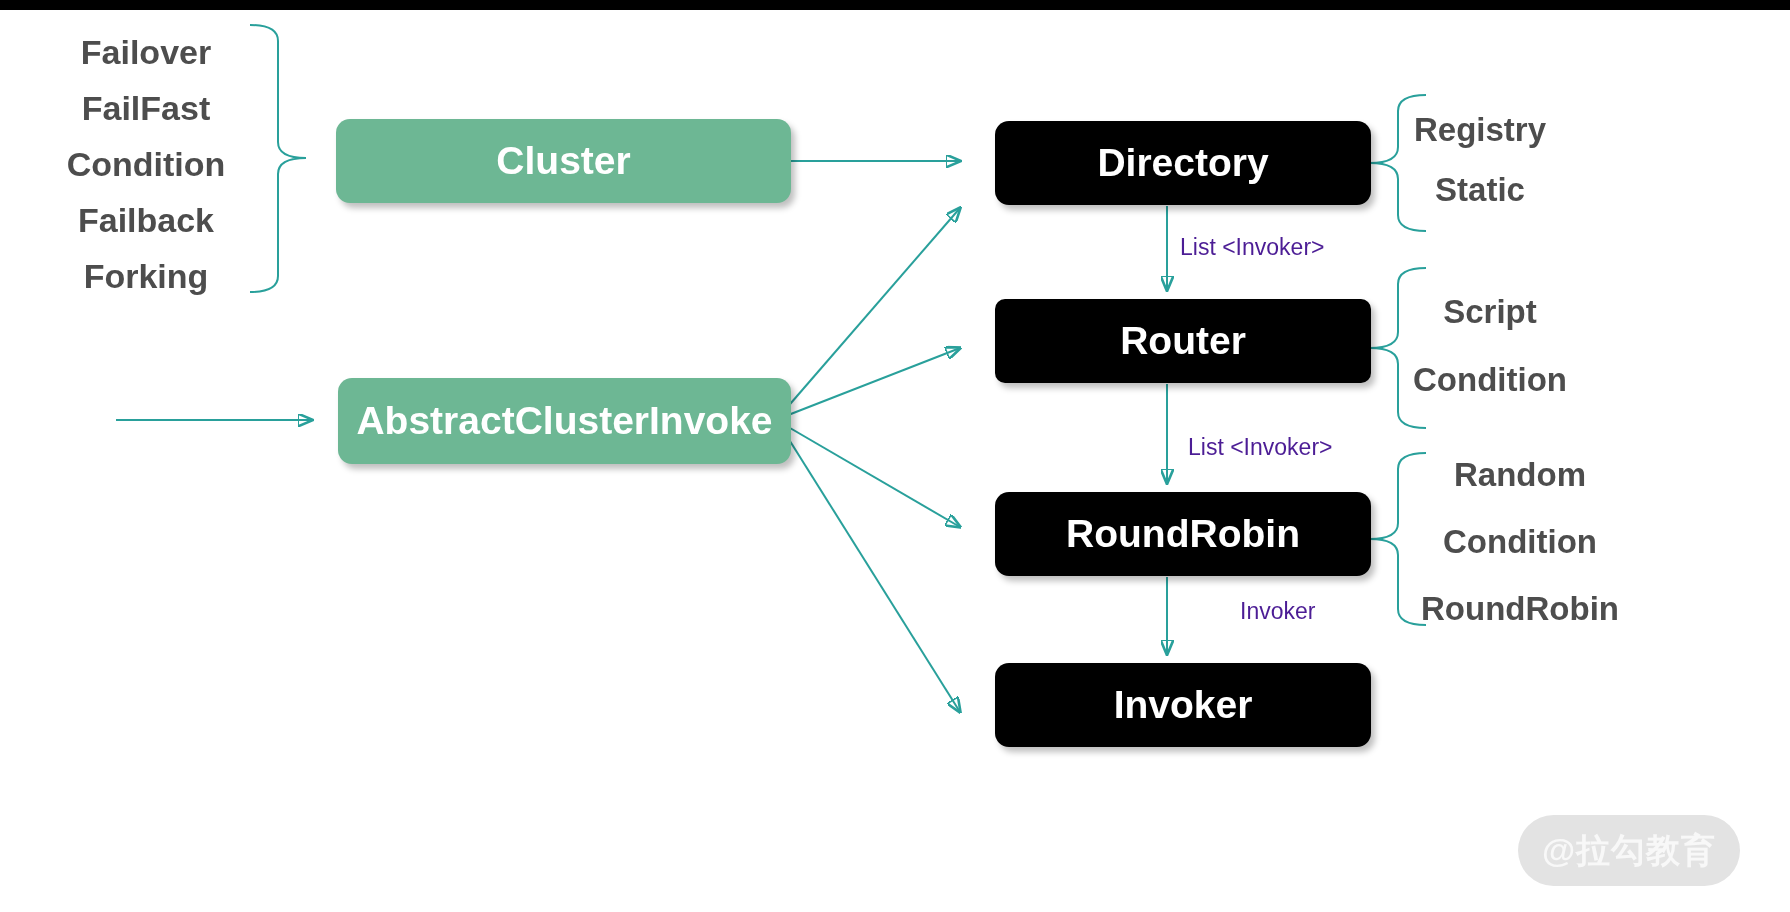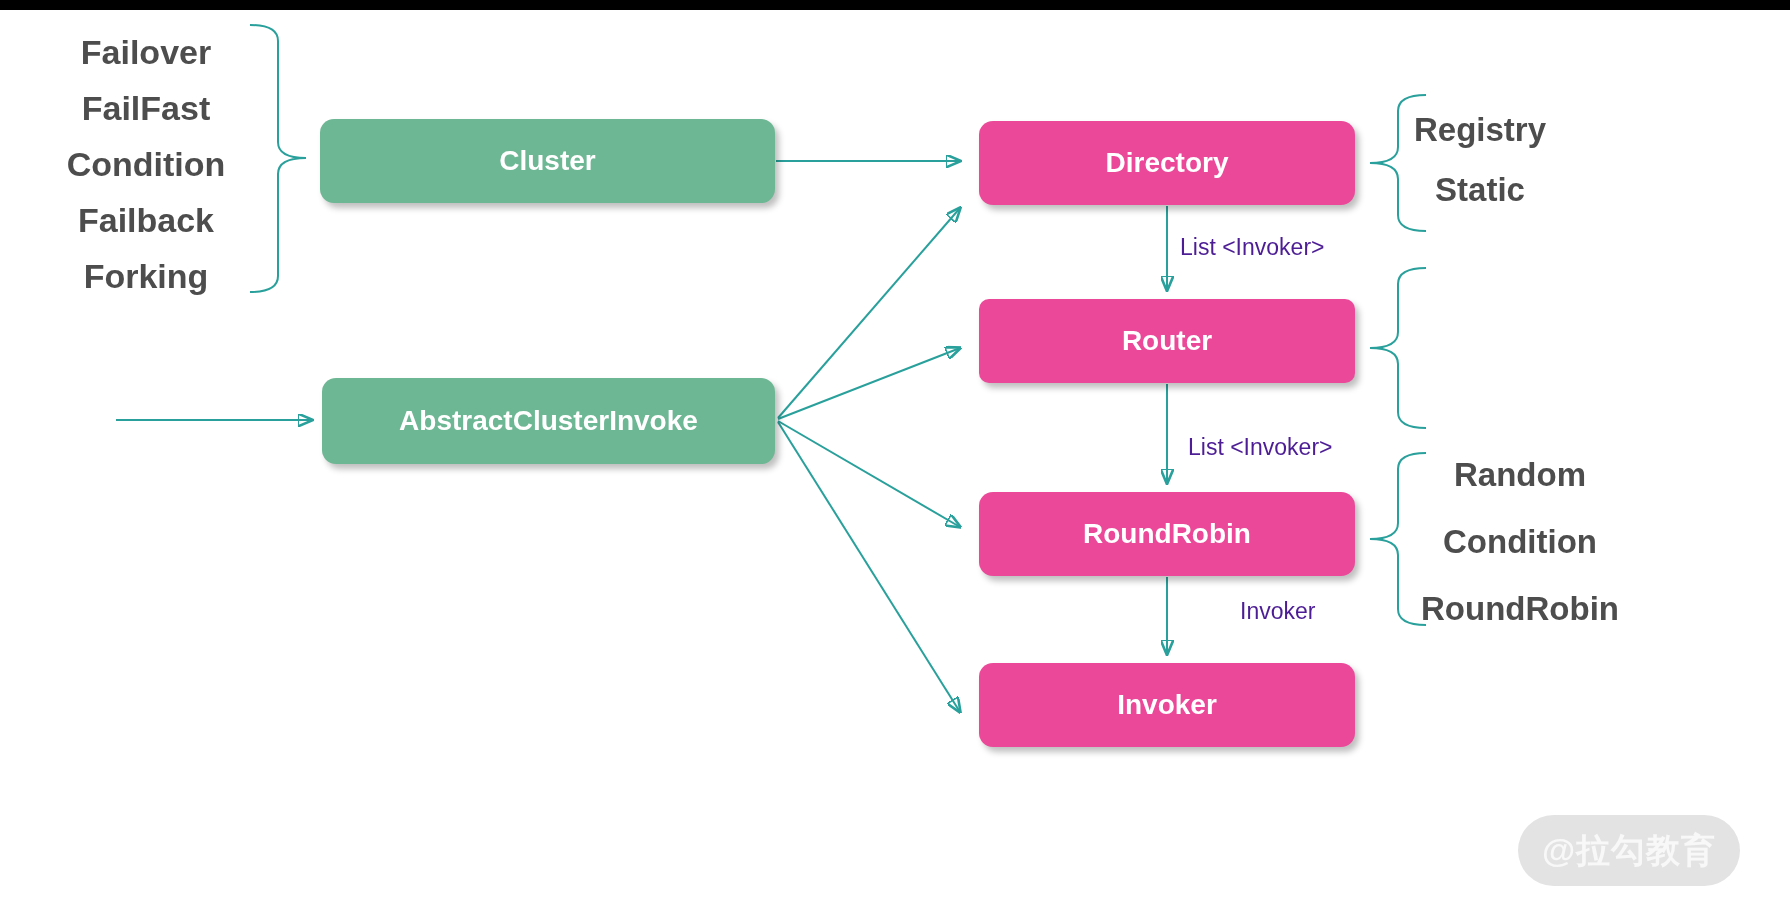--- a/index.html
+++ b/index.html
@@ -17,25 +17,26 @@
   
   .methods-col{position:absolute;left:40px;top:10px;width:212px;margin-top:14px;}
   .methods-col .m{
     height:56px;line-height:56px;text-align:center;
     font-size:34px;font-weight:700;color:#4d4d4d;
   }
 
   
   .node{
     position:absolute;display:flex;align-items:center;justify-content:center;
-    border-radius:14px;color:#ffffff;font-weight:700;font-size:28px;
+    border-radius:14px;color:#ffffff;font-weight:700;font-size:39px;
     box-shadow:4px 5px 6px rgba(0,0,0,0.25);
+    margin-left:16px;
   }
   .node.green{background:#6db794;}
-  .node.orange{background:#ec4899;text-align:right;}
+  .node.orange{background:#000000;text-align:right;}
   .n-cluster   {left:320px;top:119px;width:455px;height:84px;}
   .n-aci       {left:322px;top:378px;width:453px;height:86px;}
   .n-directory {left:979px;top:121px;width:376px;height:84px;}
   .n-router    {left:979px;top:299px;width:376px;height:84px;border-radius:10px;}
   .n-loadbal   {left:979px;top:492px;width:376px;height:84px;}
   .n-invoker   {left:979px;top:663px;width:376px;height:84px;}
 
   
   .edge-label{position:absolute;font-size:23px;font-weight:400;color:#4c1d95;white-space:nowrap;}
   .el-1{left:1180px;top:234px;}
@@ -109,20 +110,24 @@
   <div class="node orange n-invoker">Invoker</div>
 
   <div class="edge-label el-1">List &lt;Invoker&gt;</div>
   <div class="edge-label el-2">List &lt;Invoker&gt;</div>
   <div class="edge-label el-3">Invoker</div>
 
   <div class="type-group g-directory">
     <div class="t">Registry</div>
     <div class="t">Static</div>
   </div>
+  <div class="type-group g-router">
+    <div class="t">Script</div>
+    <div class="t">Condition</div>
+  </div>
   <div class="type-group g-loadbal">
     <div class="t">Random</div>
     <div class="t">Condition</div>
     <div class="t">RoundRobin</div>
   </div>
 
   <div class="watermark">@拉勾教育</div>
 
 </div>
 

